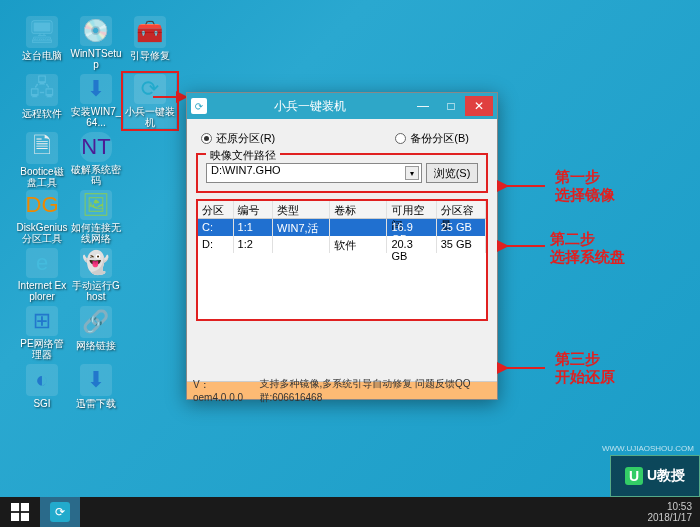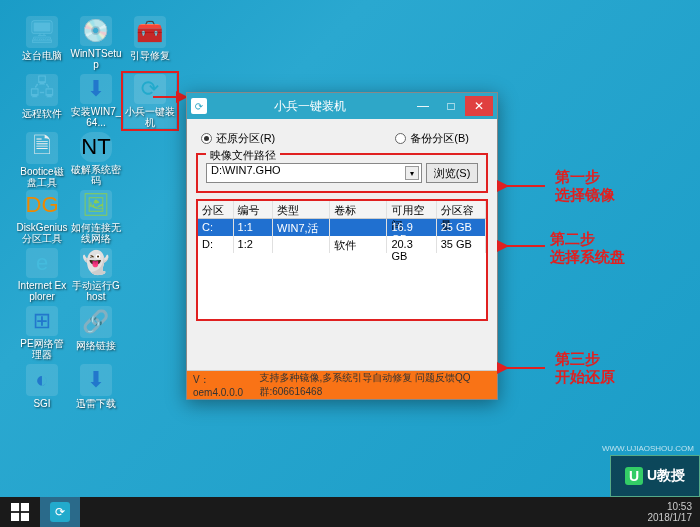--- a/index.html
+++ b/index.html
@@ -63,21 +63,21 @@
 .table-wrap { border:1px solid #bbb; background:#fff; height:120px; outline:2px solid #e02020; outline-offset:-1px;}
 .thead { display:flex; background:#f4f4f4; border-bottom:1px solid #ccc; height:18px; font-size:11px;}
 .thead div, .trow div { padding:2px 4px; border-right:1px solid #e0e0e0; }
 .c-part{width:36px;} .c-id{width:40px;} .c-type{width:58px;} .c-vol{width:58px;} .c-free{width:50px;} .c-cap{width:50px;}
 .trow { display:flex; height:17px; font-size:11px; }
 .trow.sel { background:#2070d0; color:#fff; }
 
 .bottom-row { display:flex; justify-content:space-between; margin-top:8px;}
 .btn { height:22px; padding:0 10px; border:1px solid #888; background:#e8e8e8; font-size:11px; display:flex;align-items:center;}
 .btn.hl { outline:2px solid #e02020; outline-offset:1px;}
-.statusbar { height:29px; background:#f97316; border-top:1px solid #ccc; font-size:10px; display:flex; align-items:center; padding:0 6px; gap:10px; color:#333;}
+.statusbar { height:18px; background:#fdba74; border-top:1px solid #ccc; font-size:10px; display:flex; align-items:center; padding:0 6px; gap:10px; color:#333;}
 
 
 .callout { position:absolute; color:#e02020; font-size:15px; font-weight:bold; text-align:left; line-height:18px; font-family:"SimSun";}
 .arrow { position:absolute; }
 .arrow svg { overflow:visible; }
 
 
 .taskbar { position:absolute; bottom:0; left:0; right:0; height:30px; background:#1a1a1a; display:flex; align-items:center;}
 .start { width:40px; height:30px; display:flex;align-items:center;justify-content:center; color:#fff;}
 .start svg { width:18px;height:18px;}
@@ -118,21 +118,21 @@
       </div>
       <div class="desktop-icon highlighted" style="left: 116px; top: 66px;">
         <div class="ico" style="color:#2ac;background:rgba(255,255,255,.12);border-radius:4px;">⟳</div>
         <div class="lbl">小兵一键装机</div>
       </div>
       <div class="desktop-icon" style="left: 8px; top: 124px;">
         <div class="ico" style="color:#eee;background:rgba(255,255,255,.12);border-radius:4px;">🗎</div>
         <div class="lbl">Bootice磁盘工具</div>
       </div>
       <div class="desktop-icon" style="left: 62px; top: 124px;">
-        <div class="ico" style="color:#000000;background:rgba(255,255,255,.12);border-radius:12px;">NT</div>
+        <div class="ico" style="color:#4c1d95;background:rgba(255,255,255,.12);border-radius:12px;">NT</div>
         <div class="lbl">破解系统密码</div>
       </div>
       <div class="desktop-icon" style="left: 8px; top: 182px;">
         <div class="ico" style="color:#e80;background:rgba(255,255,255,.12);border-radius:4px;">DG</div>
         <div class="lbl">DiskGenius分区工具</div>
       </div>
       <div class="desktop-icon" style="left: 62px; top: 182px;">
         <div class="ico" style="color:#8c5;background:rgba(255,255,255,.12);border-radius:4px;">🖼</div>
         <div class="lbl">如何连接无线网络</div>
       </div>

